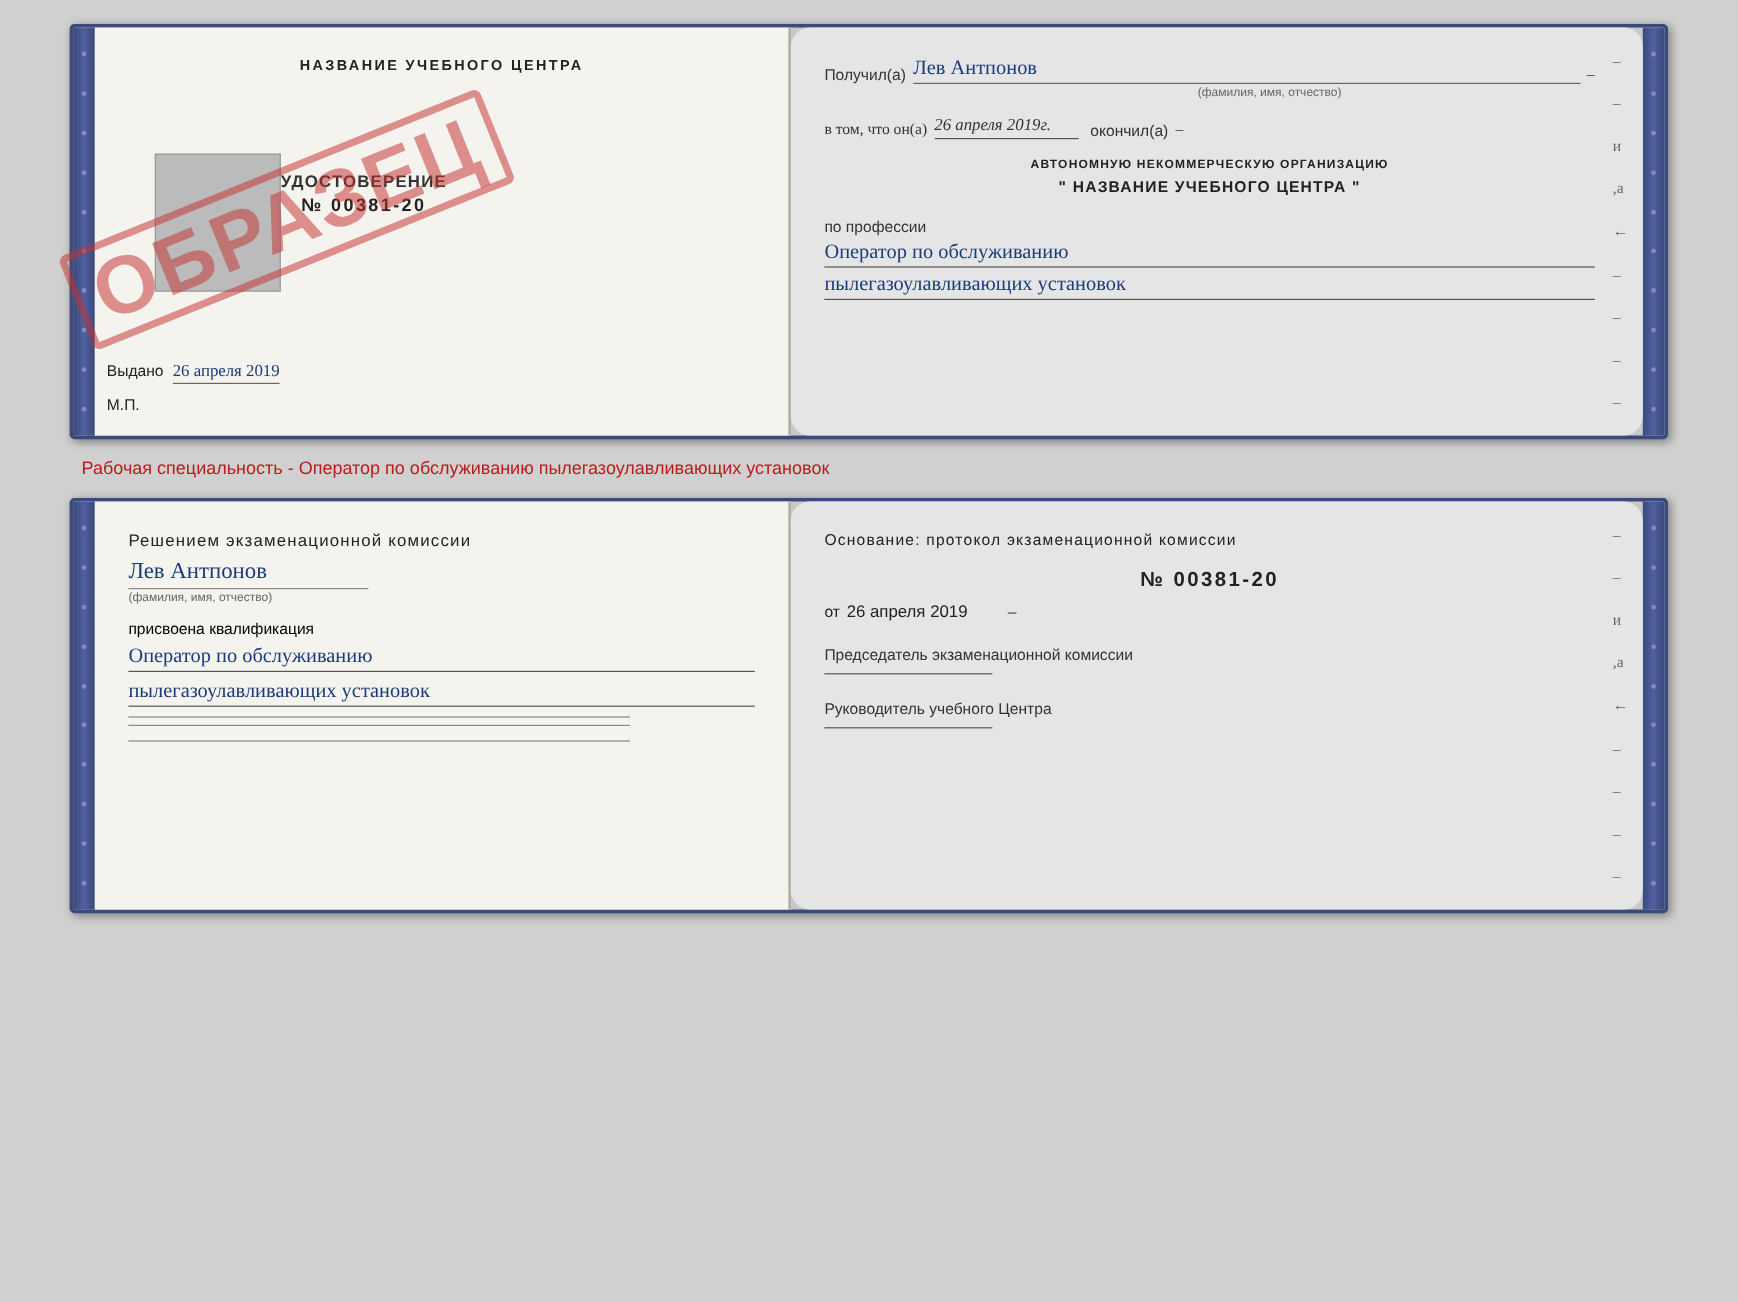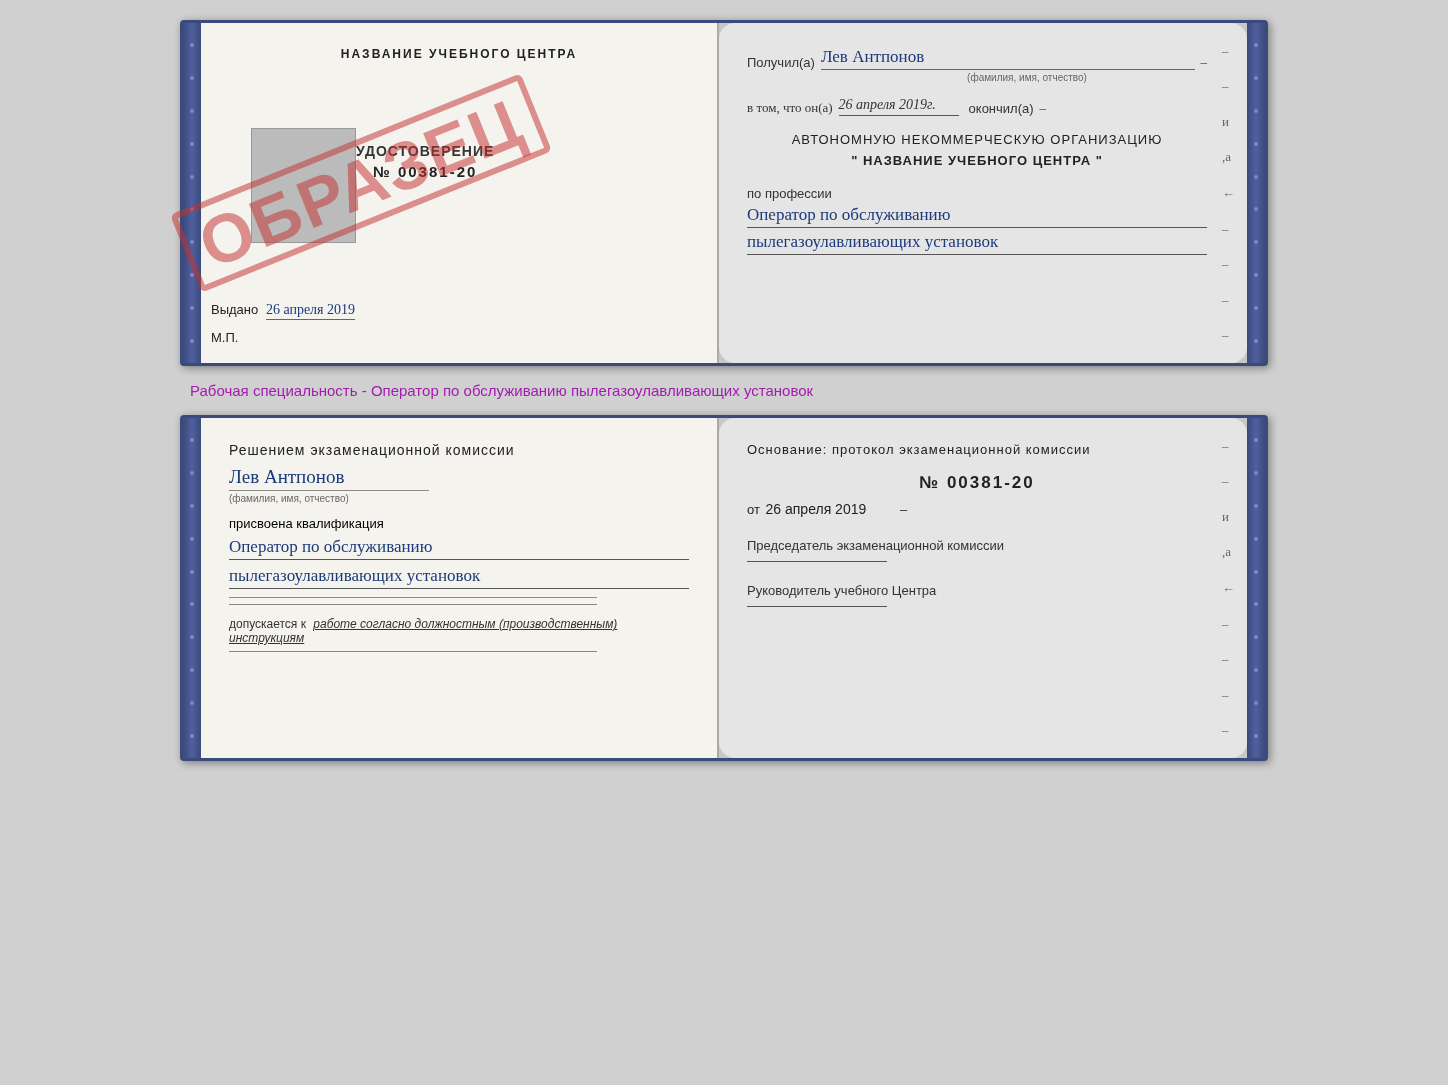--- a/index.html
+++ b/index.html
@@ -11,21 +11,21 @@
       align-items: center;
       padding: 20px;
       min-height: 1085px;
       width: 1448px;
     }
 
     .document-container {
       display: flex;
       flex-direction: column;
       align-items: center;
-      width: 1088px;
+      width: 1332px;
       gap: 16px;
     }
 
     
     .book {
       display: flex;
       width: 100%;
       background: #c8c8c8;
       border: 3px solid #3a4a7a;
       border-radius: 4px;
@@ -69,21 +69,21 @@
       font-weight: bold;
       color: #222;
       font-family: Arial, sans-serif;
       margin-bottom: 10px;
     }
 
     
     .subtitle-text {
       font-size: 15px;
       font-family: Arial, sans-serif;
-      color: #a21caf;
+      color: #b91c1c;
       align-self: flex-start;
       padding-left: 10px;
     }
 
     .binding-dot {
       width: 4px;
       height: 4px;
       background: #8888bb;
       border-radius: 50%;
     }
@@ -143,21 +143,21 @@
       <div style="font-size:10px; font-family:Arial,sans-serif; color:#666; text-align:center; margin-left:100px; margin-bottom:14px;">(фамилия, имя, отчество)</div>
 
       <div style="display:flex; align-items:flex-end; margin-bottom:14px; flex-wrap:wrap;">
         <span style="font-size:13px; font-family:Liberation Serif, serif; color:#333; white-space:nowrap;">в том, что он(а)</span>
         <span style="font-size:14px; font-family:'Segoe Script','Comic Sans MS',cursive; color:#333; font-style:italic; border-bottom:1px solid #555; margin-left:6px; padding-bottom:2px; min-width:120px;">26 апреля 2019г.</span>
         <span style="font-size:13px; font-family:Arial,sans-serif; color:#333; margin-left:10px;">окончил(а)</span>
         <span style="font-size:13px; color:#333; margin-left:6px;">–</span>
       </div>
 
       <div style="text-align:center; margin-bottom:14px;">
-        <div style="font-size:13px; font-family:Arial,sans-serif; font-weight:normal; letter-spacing:1px; color:#222; line-height:1.6;">АВТОНОМНУЮ НЕКОММЕРЧЕСКУЮ ОРГАНИЗАЦИЮ</div>
+        <div style="font-size:10px; font-family:Arial,sans-serif; font-weight:bold; letter-spacing:1px; color:#222; line-height:1.6;">АВТОНОМНУЮ НЕКОММЕРЧЕСКУЮ ОРГАНИЗАЦИЮ</div>
         <div style="font-size:13px; font-family:Arial,sans-serif; font-weight:bold; letter-spacing:1px; color:#222; line-height:1.6;">"  НАЗВАНИЕ УЧЕБНОГО ЦЕНТРА  "</div>
       </div>
 
       <div style="position:absolute; right:12px; top:0; bottom:0; display:flex; flex-direction:column; justify-content:space-evenly; font-size:13px; color:#666;">
         <span>–</span>
           <span>–</span>
           <span>и</span>
           <span>,а</span>
           <span>←</span>
           <span>–</span>
@@ -215,24 +215,20 @@
       <div style="font-size:10px; font-family:Arial,sans-serif; color:#666; border-top:1px solid #888; padding-top:2px; margin-bottom:12px; max-width:200px;">(фамилия, имя, отчество)</div>
 
       <div style="font-size:13px; font-family:Arial,sans-serif; color:#000000; margin-bottom:6px;">присвоена квалификация</div>
 
       <div style="font-size:17px; font-family:'Segoe Script','Comic Sans MS',cursive; color:#1a3a7a; border-bottom:1px solid #555; padding-bottom:2px; margin-bottom:6px; display:block;">Оператор по обслуживанию</div>
       <div style="font-size:17px; font-family:'Segoe Script','Comic Sans MS',cursive; color:#1a3a7a; border-bottom:1px solid #555; padding-bottom:2px; margin-bottom:8px; display:block;">пылегазоулавливающих установок</div>
 
       <div style="border-bottom:1px solid #888; height:1px; margin-bottom:6px; width:80%;"></div>
       <div style="border-bottom:1px solid #888; height:1px; margin-bottom:12px; width:80%;"></div>
 
-      <div style="font-size:12px; font-family:Arial,sans-serif; color:#333;">
-        <span>допускается к</span>
-        <span style="font-style:italic; text-decoration:underline; margin-left:4px;">работе согласно должностным (производственным) инструкциям</span>
-      </div>
       <div style="border-bottom:1px solid #888; height:1px; margin-top:6px; width:80%;"></div>
     </div>
 
     <div class="book-page book-page-right" style="position:relative; padding-right:40px;">
 
       <div style="font-size:13px; font-family:Arial,sans-serif; letter-spacing:1px; color:#222; margin-bottom:16px;">Основание: протокол экзаменационной комиссии</div>
 
       <div style="font-size:17px; font-family:Arial,sans-serif; font-weight:bold; letter-spacing:2px; color:#222; text-align:center; margin-bottom:8px;">№  00381-20</div>
 
       <div style="font-size:13px; font-family:Arial,sans-serif; color:#222; margin-bottom:20px;">

